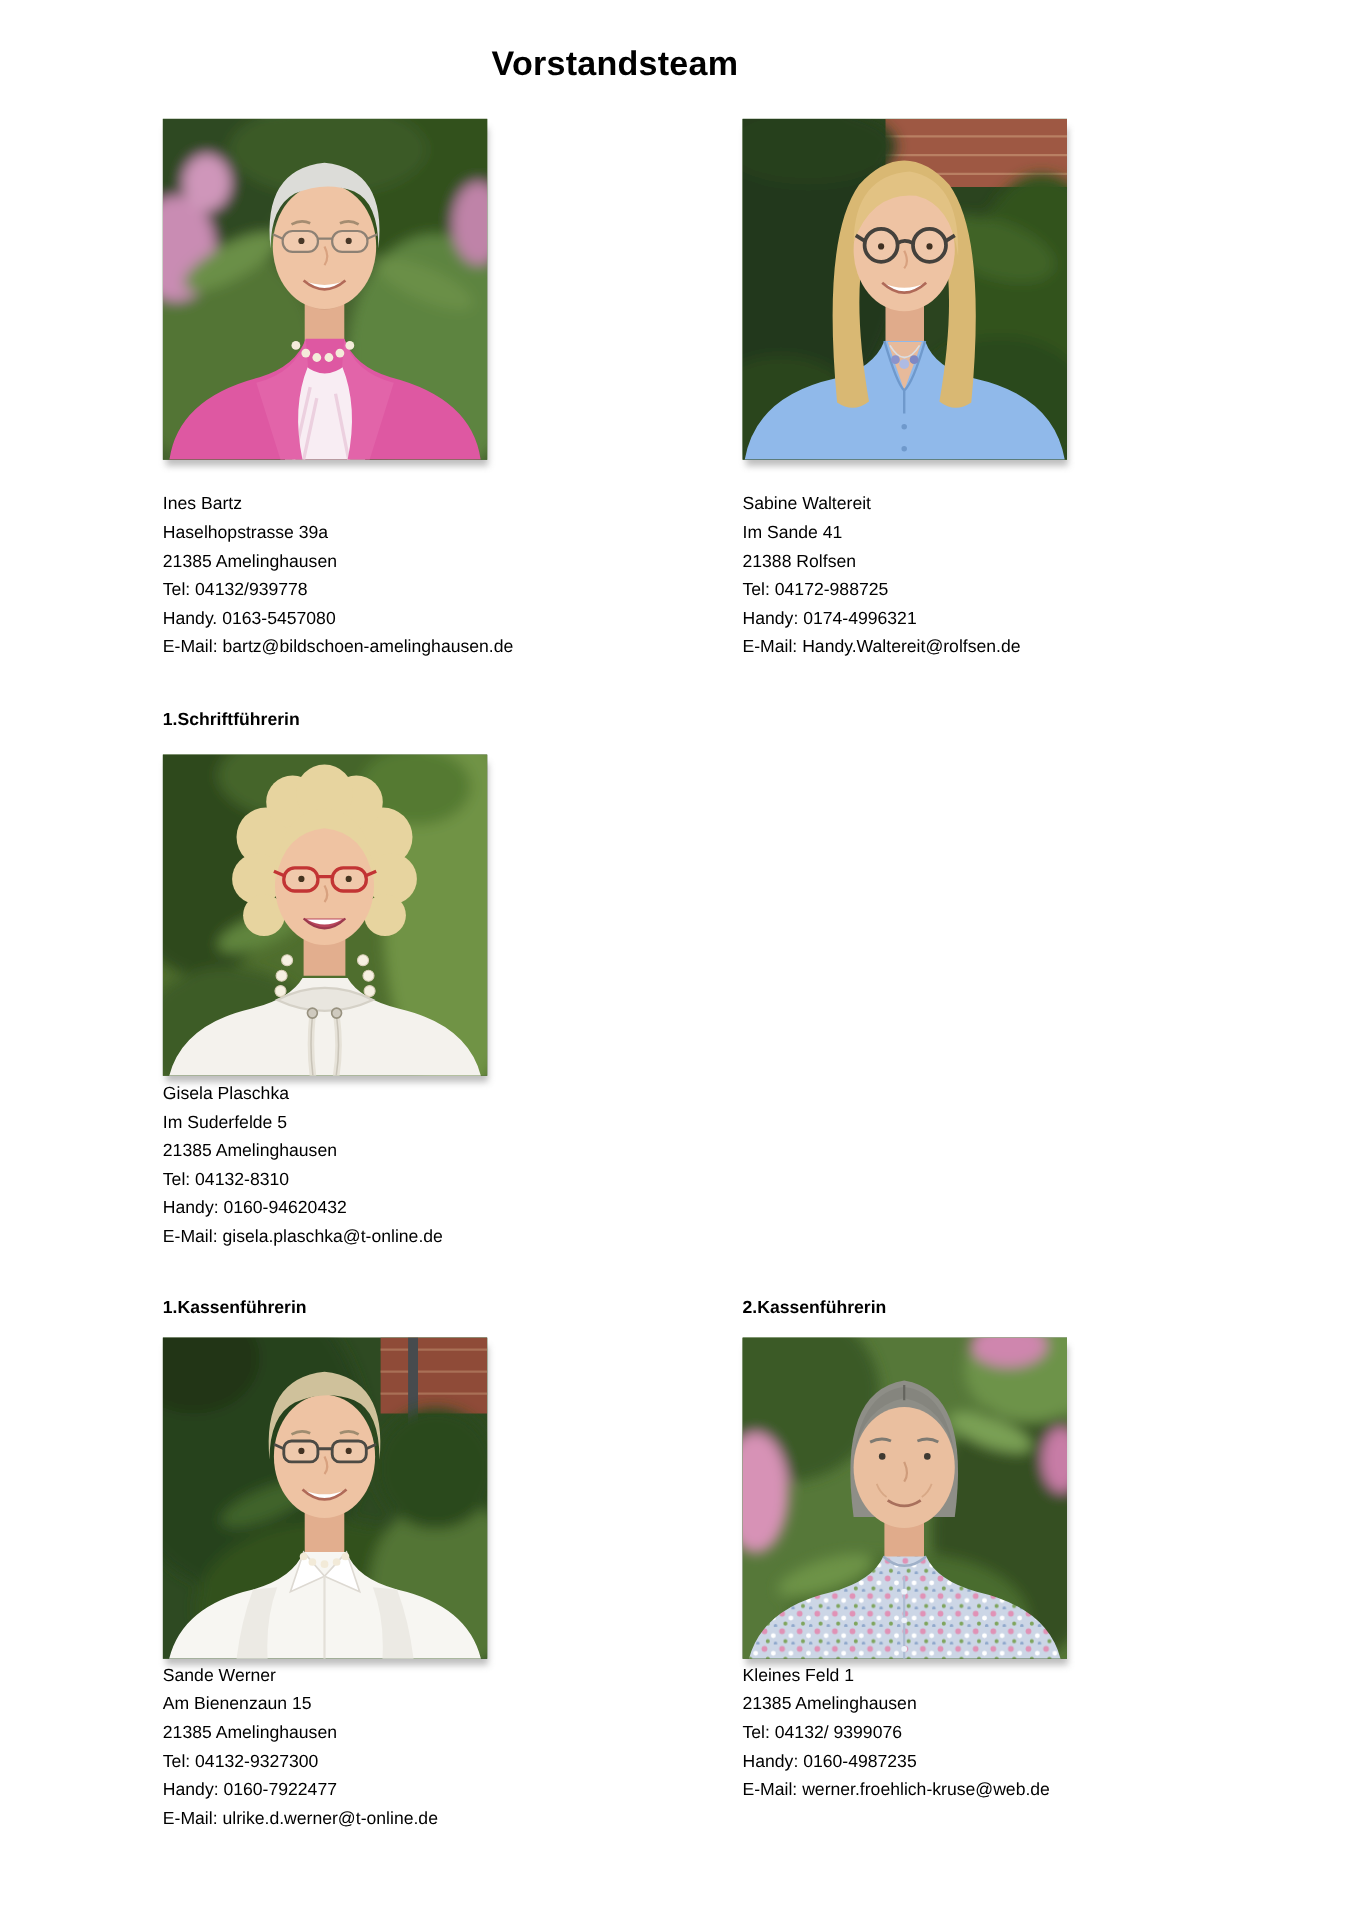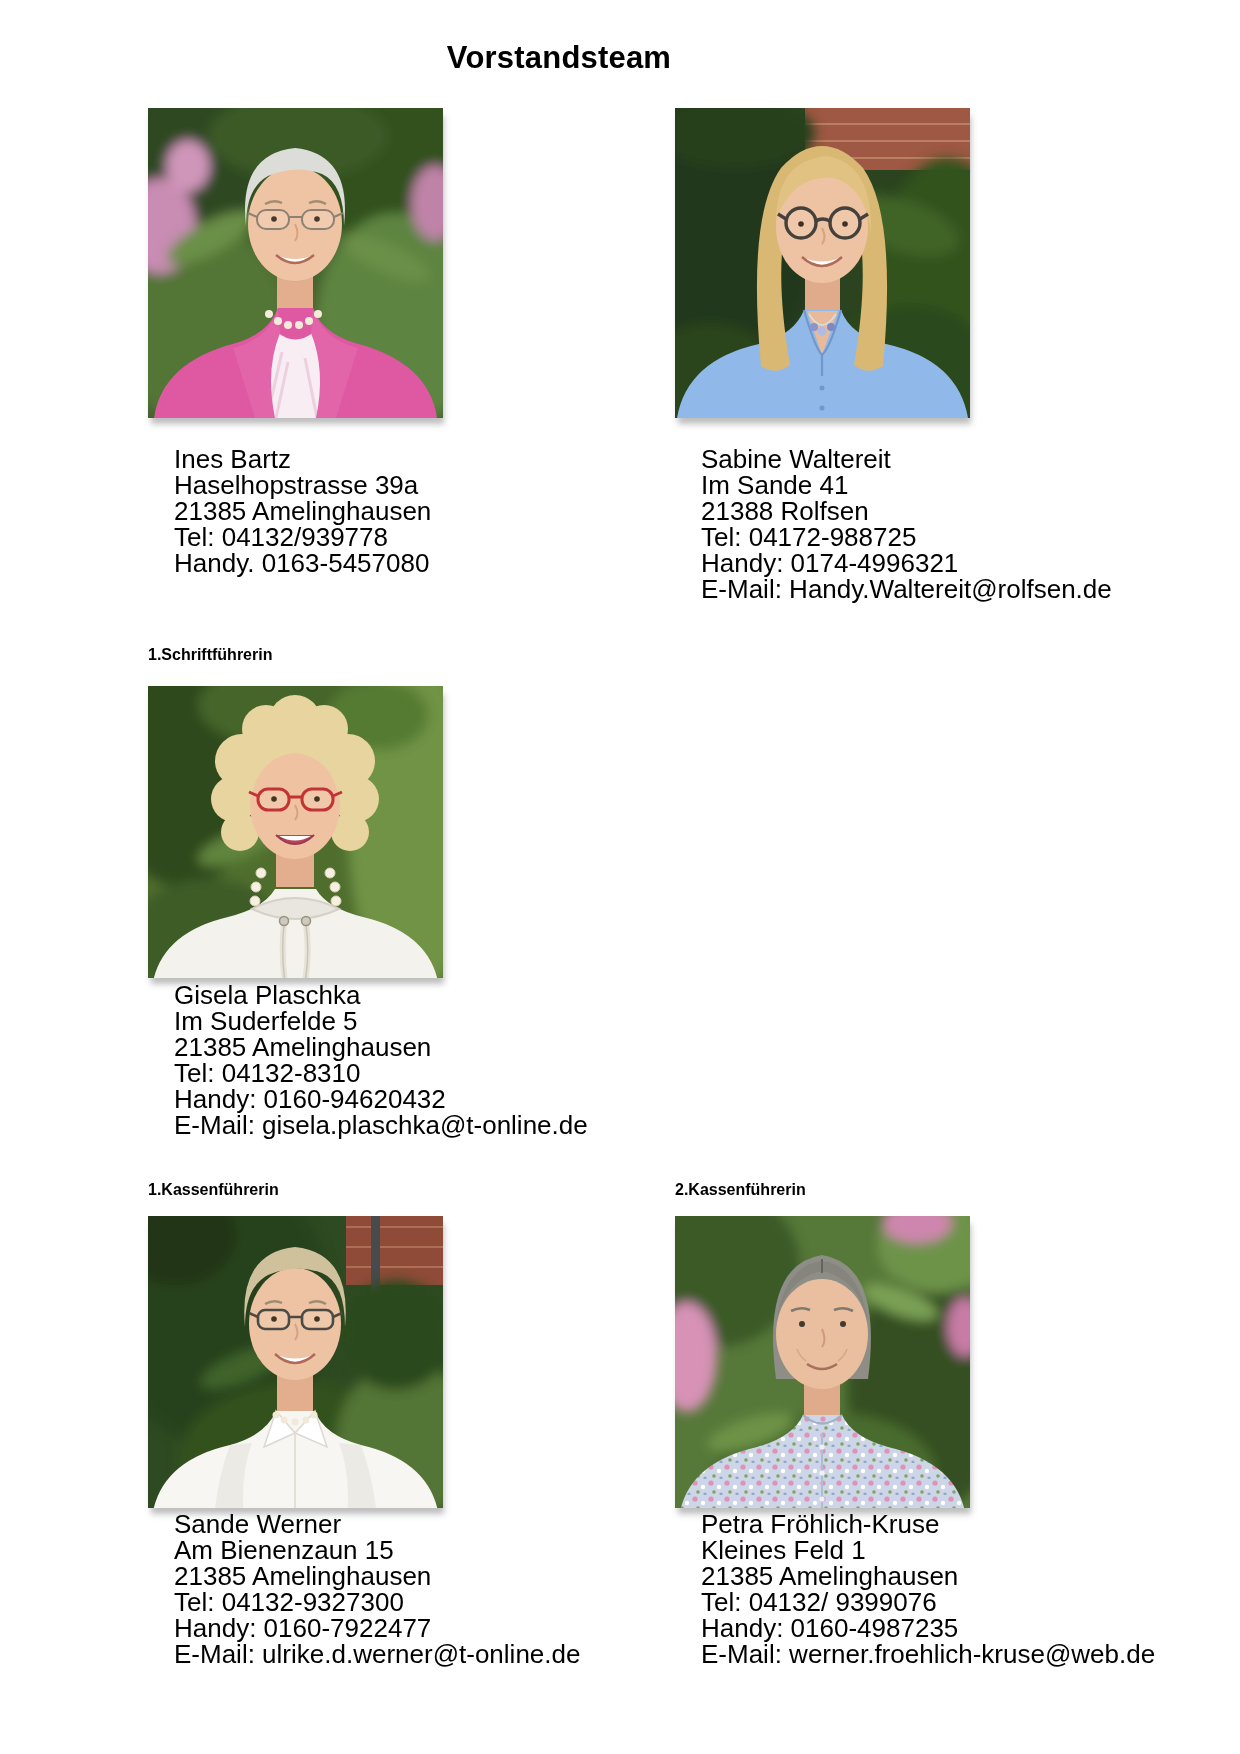--- a/index.html
+++ b/index.html
@@ -21,21 +21,21 @@
     position:absolute; width:295px; overflow:hidden;
     box-shadow:2px 7px 6px -1px rgba(110,110,110,.45);
     background:#3c5a28;
   }
   .photo svg { display:block; width:100%; height:100%; }
   .p1 { left:148px; top:108px;  height:310px; }
   .p2 { left:675px; top:108px;  height:310px; }
   .p3 { left:148px; top:686px;  height:292px; }
   .p4 { left:148px; top:1216px; height:292px; }
   .p5 { left:675px; top:1216px; height:292px; }
-  .contact { position:absolute; font-size:26px; line-height:26px; white-space:nowrap;margin-left:26px; }
+  .contact { position:absolute; font-size:16px; line-height:26px; white-space:nowrap; }
   .c1 { left:148px; top:446px; }
   .c2 { left:675px; top:446px; }
   .c3 { left:148px; top:982px; }
   .c4 { left:148px; top:1511px; }
   .c5 { left:675px; top:1511px; }
 </style>
 </head>
 <body>
 
 <h1 class="title">Vorstandsteam</h1>
@@ -92,20 +92,21 @@
       <path d="M128 147 Q147 163 166 147 Q147 155 128 147 Z" fill="#ffffff"></path>
       <path d="M128 147 Q147 163 166 147" stroke="#b26a58" stroke-width="2.4" fill="none"></path>
     </svg>
   </div>
   <div class="contact c1">
     <div>Ines Bartz</div>
     <div>Haselhopstrasse 39a</div>
     <div>21385 Amelinghausen</div>
     <div>Tel: 04132/939778</div>
     <div>Handy. 0163-5457080</div>
+    <div>E-Mail: bartz@bildschoen-amelinghausen.de</div>
   </div>
 </section>
 
 <section>
   <div class="photo p2">
     <svg viewBox="0 0 295 310" preserveAspectRatio="xMidYMid slice">
       <defs>
           <filter id="b2" x="-30%" y="-30%" width="160%" height="160%">
             <feGaussianBlur stdDeviation="6"></feGaussianBlur>
           </filter>
@@ -328,20 +329,19 @@
       <path d="M147 52 V66" stroke="#64645e" stroke-width="2"></path>
       <path d="M116 104 q10 -5 19 -1 M159 103 q10 -4 19 1" stroke="#7e7a72" stroke-width="2.6" fill="none"></path>
       <circle cx="127" cy="117" r="3" fill="#3f3a32"></circle>
         <circle cx="168" cy="117" r="3" fill="#3f3a32"></circle>
       <path d="M147 122 q5 11 0 18" stroke="#cf9c7b" stroke-width="2" fill="none"></path>
       <path d="M132 157 Q147 167 162 157" stroke="#a8705c" stroke-width="2.6" fill="none"></path>
       <path d="M122 142 q3 8 9 12 M172 142 q-3 8 -9 12" stroke="#d8a886" stroke-width="1.6" fill="none"></path>
     </svg>
   </div>
   <div class="contact c5">
-    <div>Petra Fröhlich-Kruse</div>
     <div>Kleines Feld 1</div>
     <div>21385 Amelinghausen</div>
     <div>Tel: 04132/ 9399076</div>
     <div>Handy: 0160-4987235</div>
     <div>E-Mail: werner.froehlich-kruse@web.de</div>
   </div>
 </section>
 
 </body></html>

